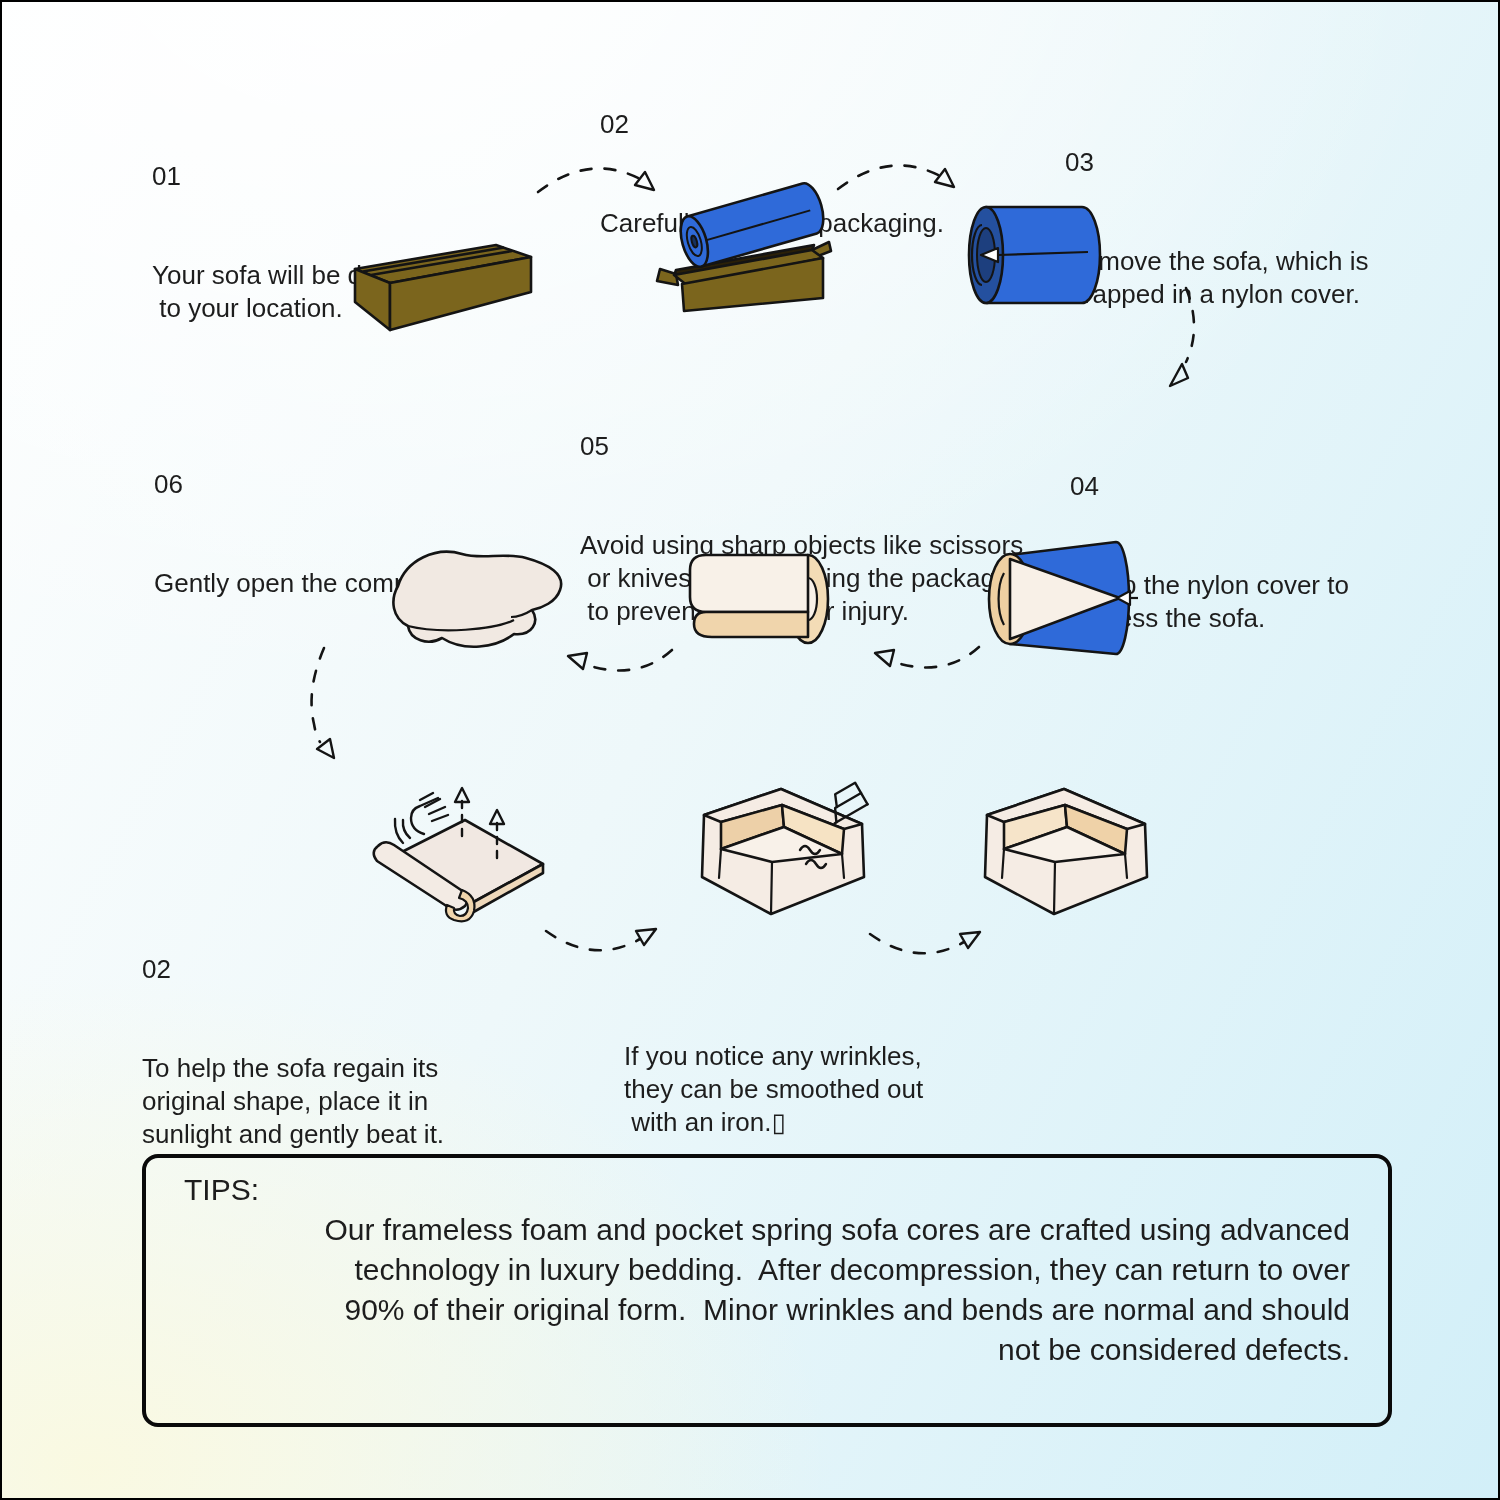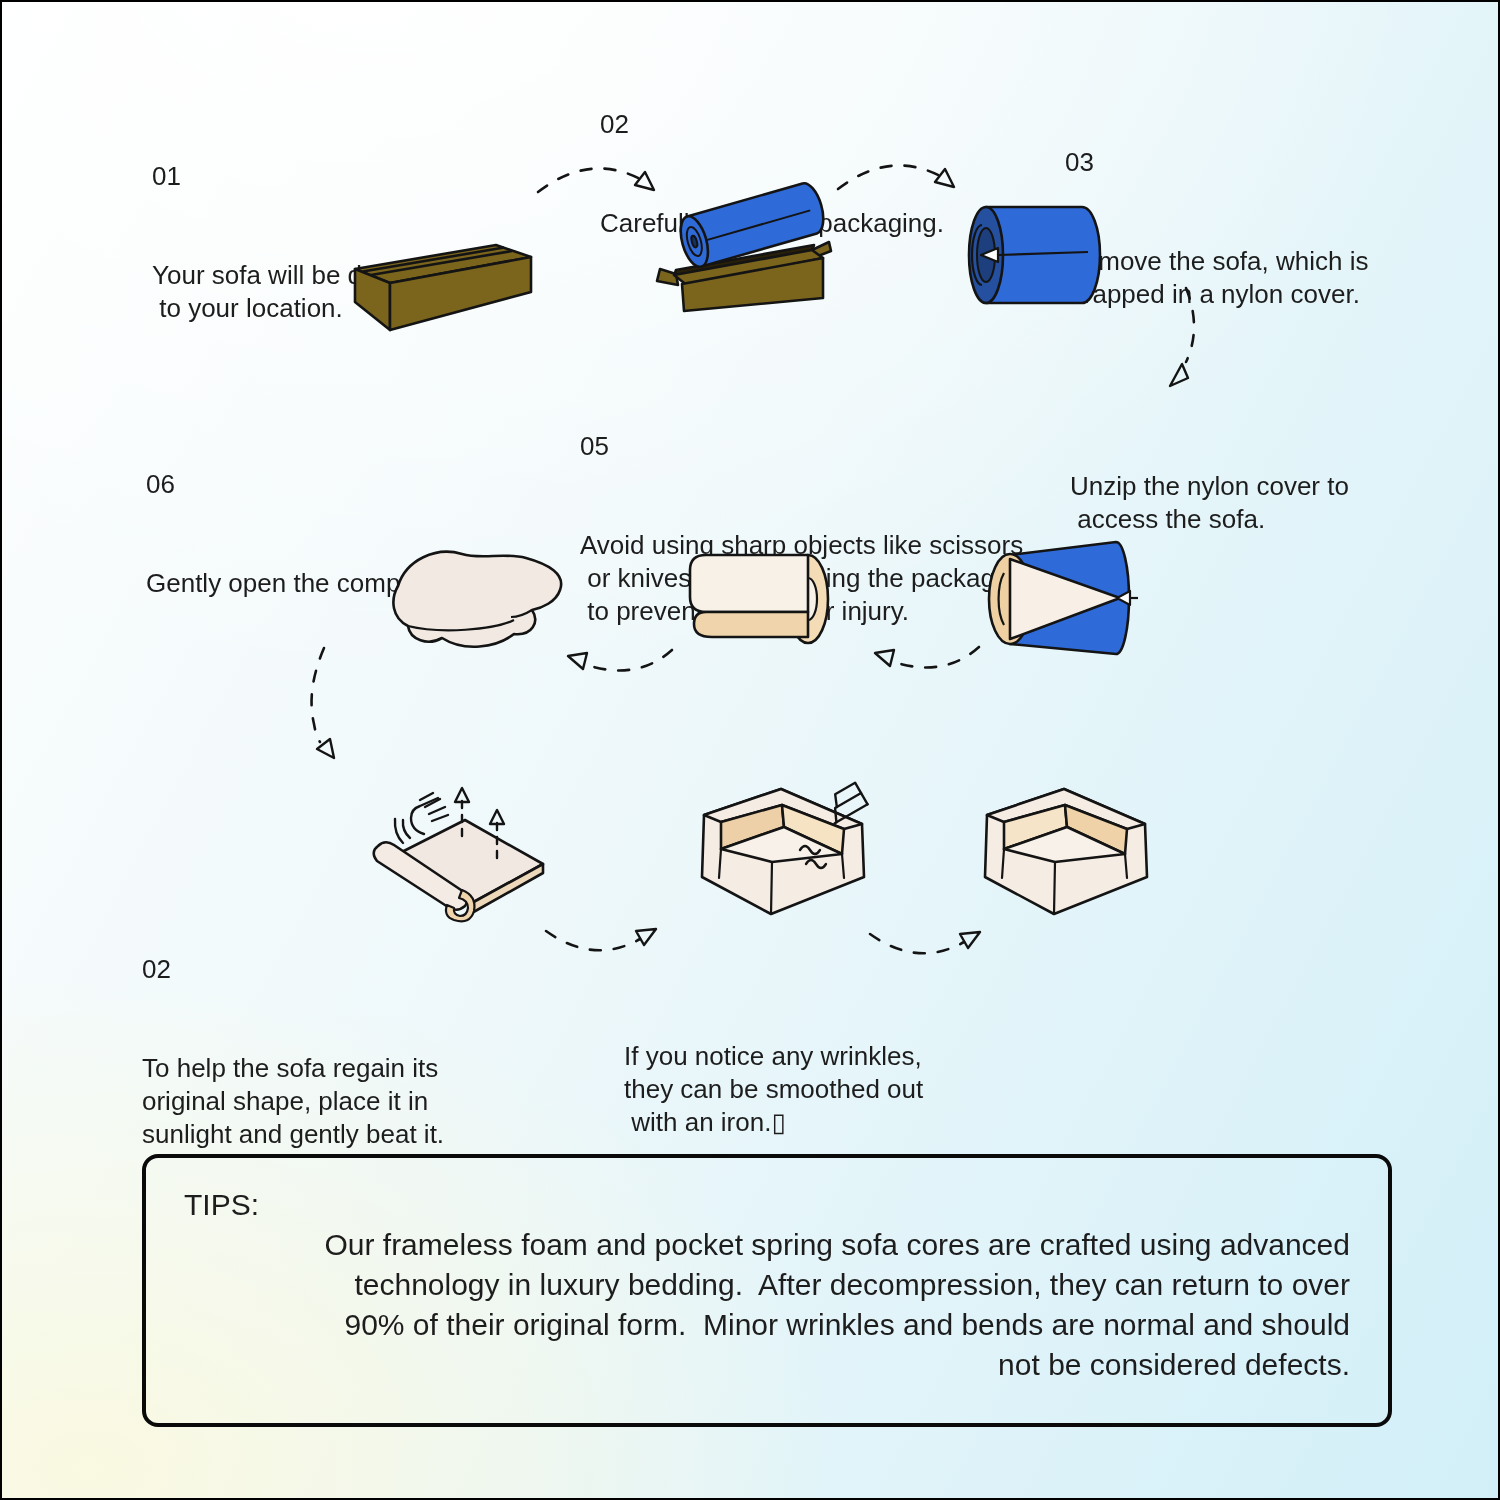--- a/index.html
+++ b/index.html
@@ -13,21 +13,21 @@
       linear-gradient(118deg, #fdfefe 0%, #eef8fa 45%, #d2eff8 100%);
   }
   .step{
     position:absolute;color:#1d1d1d;font-size:26px;line-height:33px;
     white-space:pre-wrap;letter-spacing:0px;
   }
   .illo,.arrow{position:absolute;overflow:visible;}
   .tips-box{
     position:absolute;left:140px;top:1152px;width:1250px;height:273px;
     box-sizing:border-box;border:4px solid #0a0a0a;border-radius:16px;
-    padding:27px 38px;color:#1d1d1d;font-size:30px;line-height:40px;
+    padding:12px 38px;color:#1d1d1d;font-size:30px;line-height:40px;
   }
   .tips-title{white-space:pre-wrap;}
   .tips-body{white-space:pre-wrap;text-align:right;}
 </style>
 </head>
 <body>
 
 <div class="canvas">
 
   <div class="step" style="left:150px;top:92px">
@@ -38,30 +38,31 @@
   <div class="step" style="left:598px;top:40px">
     <div>02</div>
     <div>Carefully open the packaging.</div>
   </div>
   <div class="step" style="left:1063px;top:78px">
     <div>03</div>
     <div>Remove the sofa, which is
 wrapped in a nylon cover.</div>
   </div>
   <div class="step" style="left:1068px;top:402px">
+    <div>04</div>
     <div>Unzip the nylon cover to
  access the sofa.</div>
   </div>
   <div class="step" style="left:578px;top:362px">
     <div>05</div>
     <div>Avoid using sharp objects like scissors
  or knives when opening the package
  to prevent damage or injury.</div>
   </div>
-  <div class="step" style="left:144px;top:400px">
+  <div class="step" style="left:152px;top:400px">
     <div>06</div>
     <div>Gently open the compression bag.</div>
   </div>
   <div class="step" style="left:140px;top:885px">
     <div>02</div>
     <div>To help the sofa regain its
 original shape, place it in
 sunlight and gently beat it.</div>
   </div>
   <div class="step" style="left:622px;top:972px">

